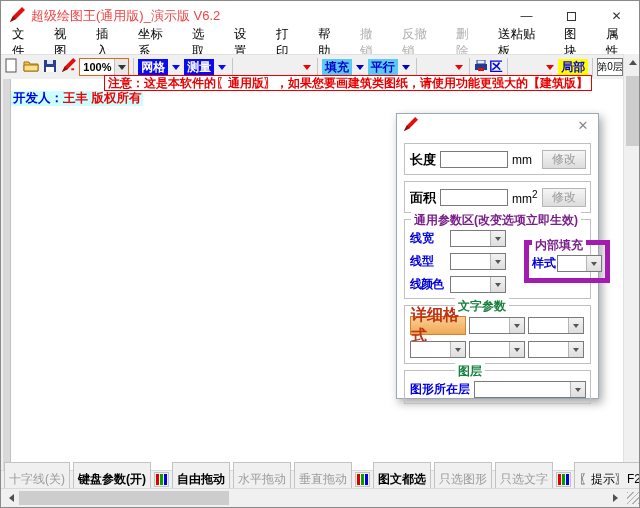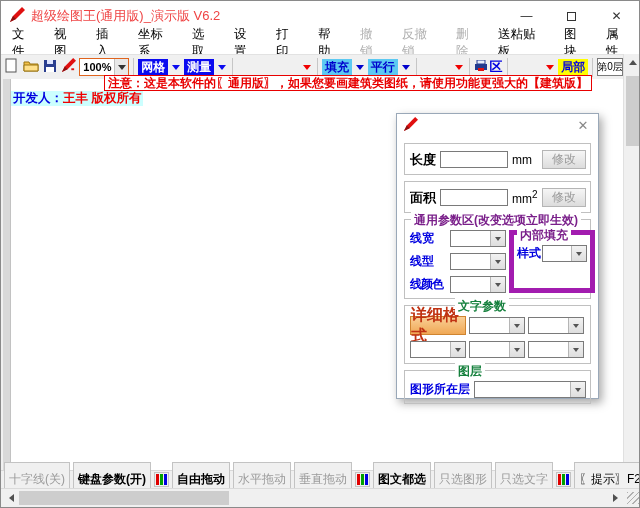--- a/index.html
+++ b/index.html
@@ -83,21 +83,21 @@
   .row { display:flex; align-items:center; gap:4px; }
   .lbl-b { font-weight:bold; font-size:13px; }
   .lbl-blue { color:#0000e0; font-weight:bold; font-size:12px; white-space:nowrap; }
   .txtin { height:17px; border:1px solid #7a7a7a; background:#fff; flex:1; min-width:0; font-size:12px; padding:0 2px; font-family:inherit; }
   .unit { font-size:12px; width:26px; }
   .btn-dis { width:44px; height:19px; background:linear-gradient(#f6f6f6,#dcdcdc); border:1px solid #b5b5b5; color:#9a9a9a; font-size:12px; display:flex; align-items:center; justify-content:center; }
   .combo { display:flex; height:17px; border:1px solid #7a7a7a; background:#fff; }
   .combo .fill { flex:1; }
   .combo .arr { width:15px; background:linear-gradient(#f2f2f2,#dedede); border-left:1px solid #b5b5b5; display:flex; align-items:center; justify-content:center; }
   .combo .arr .t { width:0; height:0; border-left:3px solid transparent; border-right:3px solid transparent; border-top:4px solid #555; }
-  .commonwrap { display:flex; gap:3px; }
+  .commonwrap { display:flex; gap:18px;align-items:center; }
   .ccol { display:flex; flex-direction:column; gap:6px; width:96px; }
   .crow { display:flex; align-items:center; }
   .crow .l { width:40px; } .crow .l3 { width:40px; letter-spacing:-1px; }
   .crow .combo { width:56px; }
   .subgrp { position:relative; border:5px solid #a21caf; width:86px; padding:10px 3px 6px 3px; display:flex; flex-direction:column; gap:8px; }
   .subgrp .grp-title { top:-8px; left:3px; }
   .srow { display:flex; align-items:center; }
   .srow .l { width:28px; } .srow .combo { width:50px; }
   .btn-detail { width:56px; height:19px; background:linear-gradient(#f9cf96,#f0a855); border:1px solid #cf8430; color:#c03212; font-weight:bold; font-size:16px; display:flex; align-items:center; justify-content:center; }
   .trow { display:flex; gap:3px; margin-top:6px; align-items:center; }

